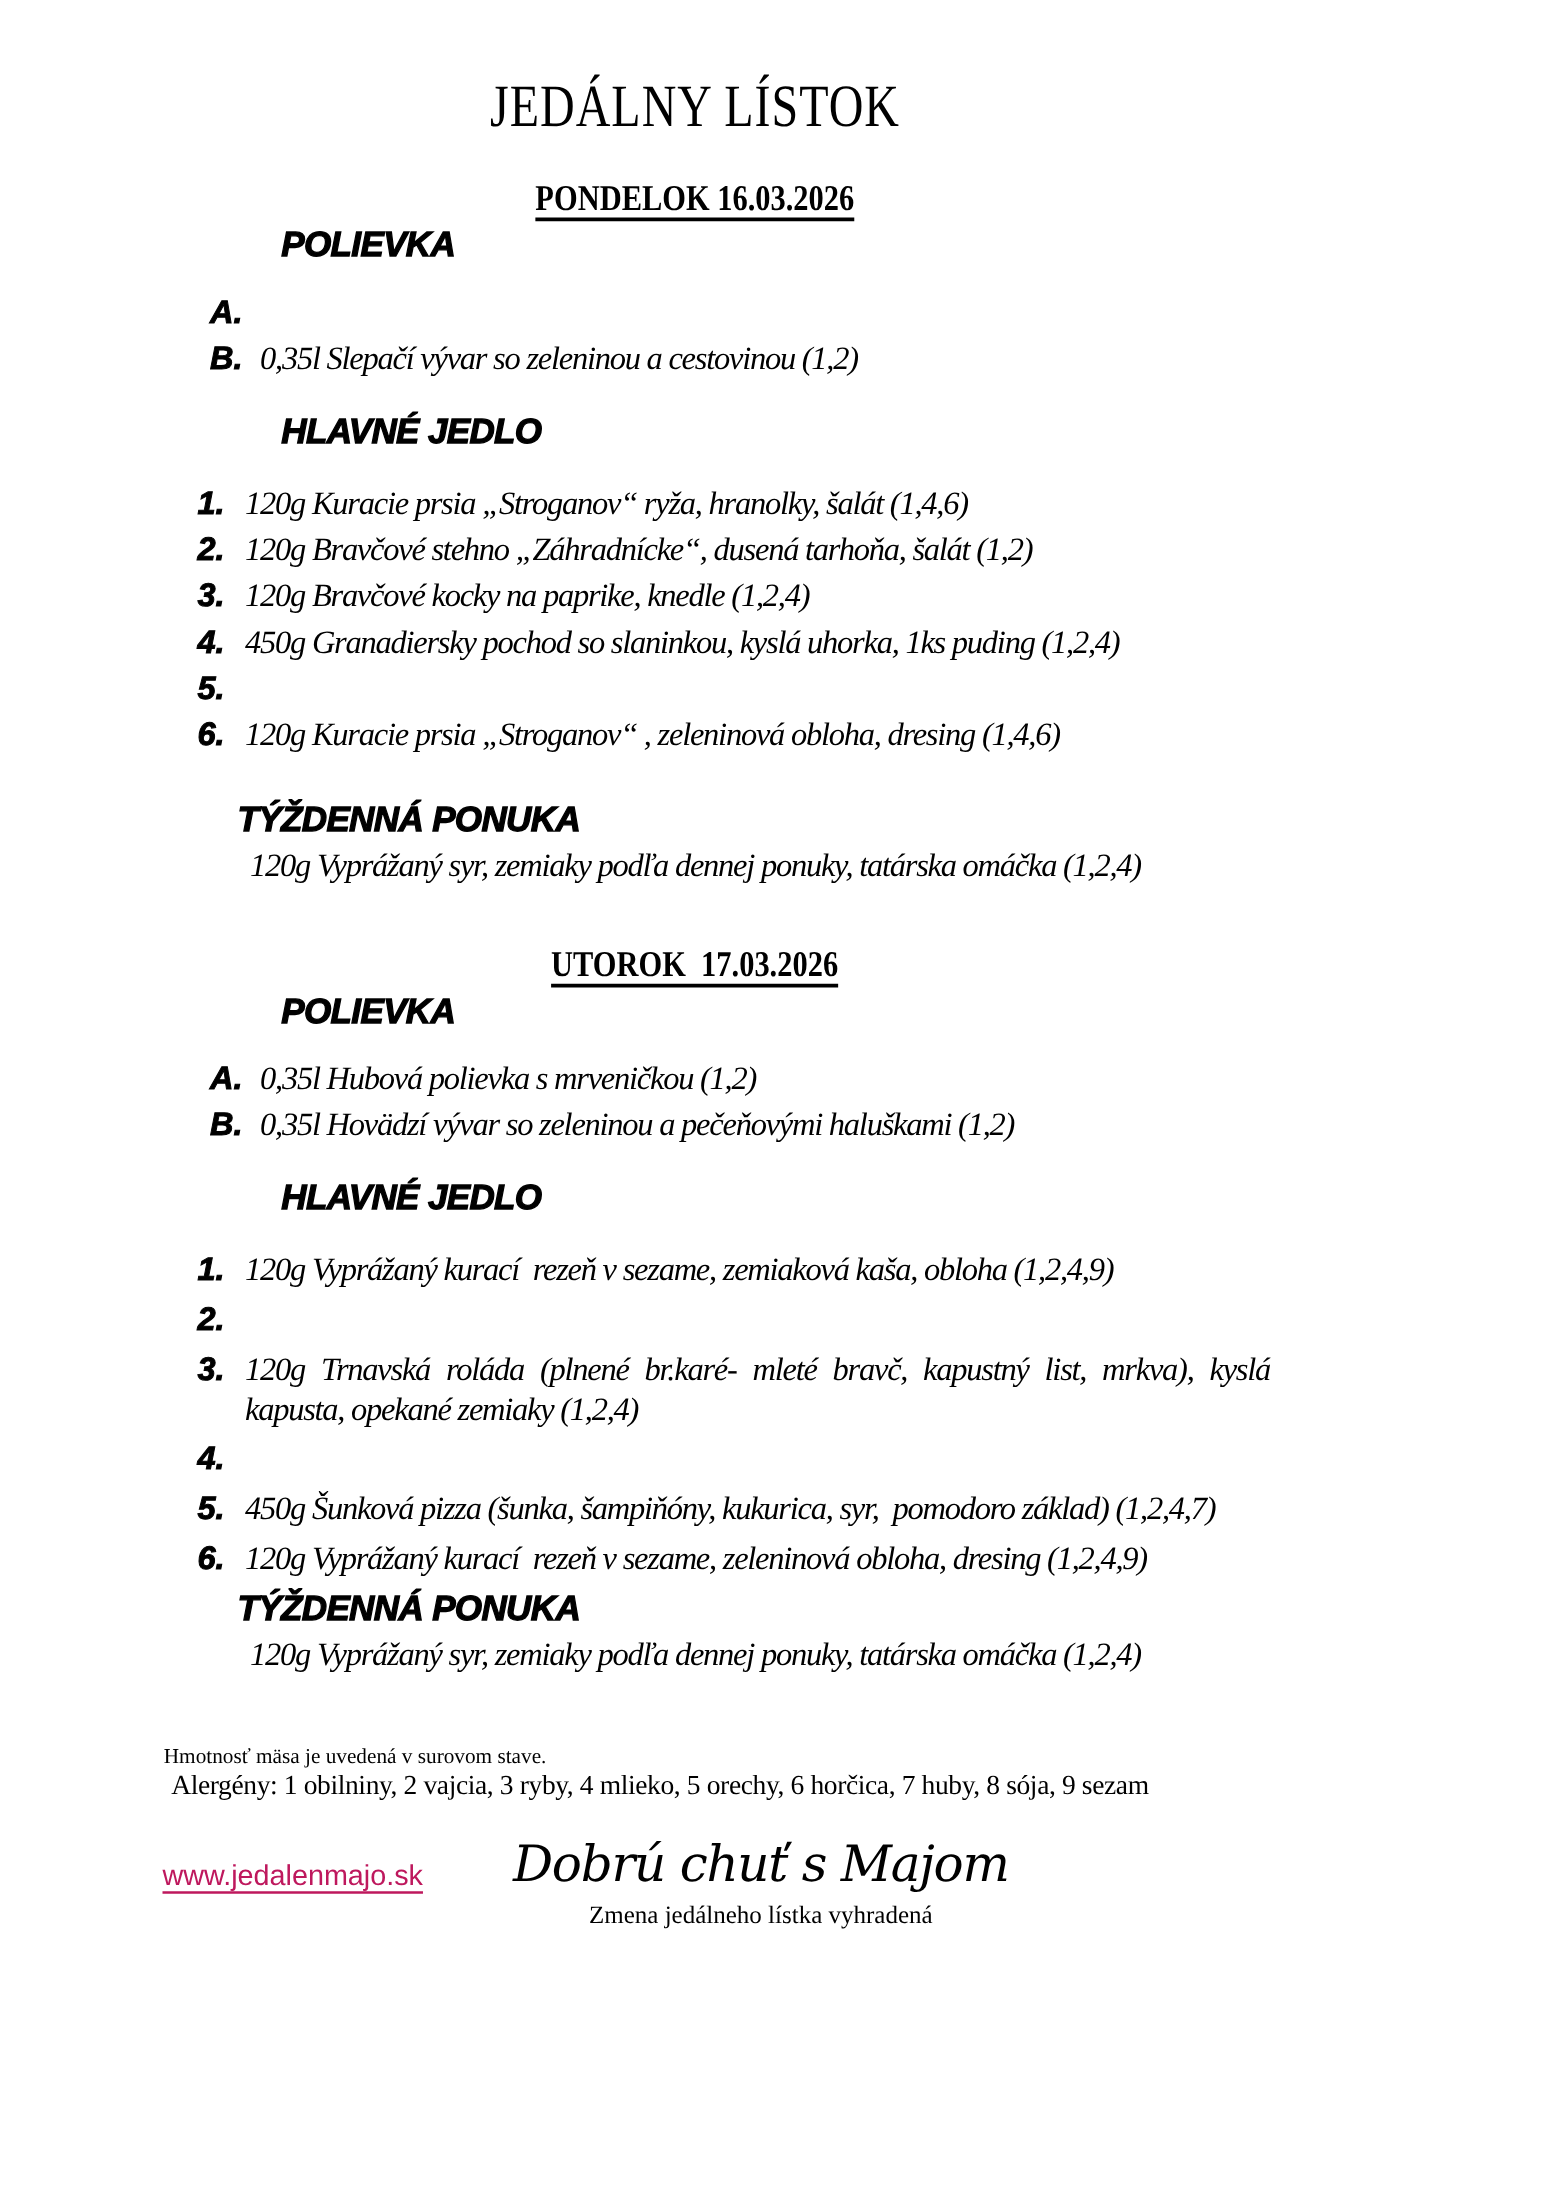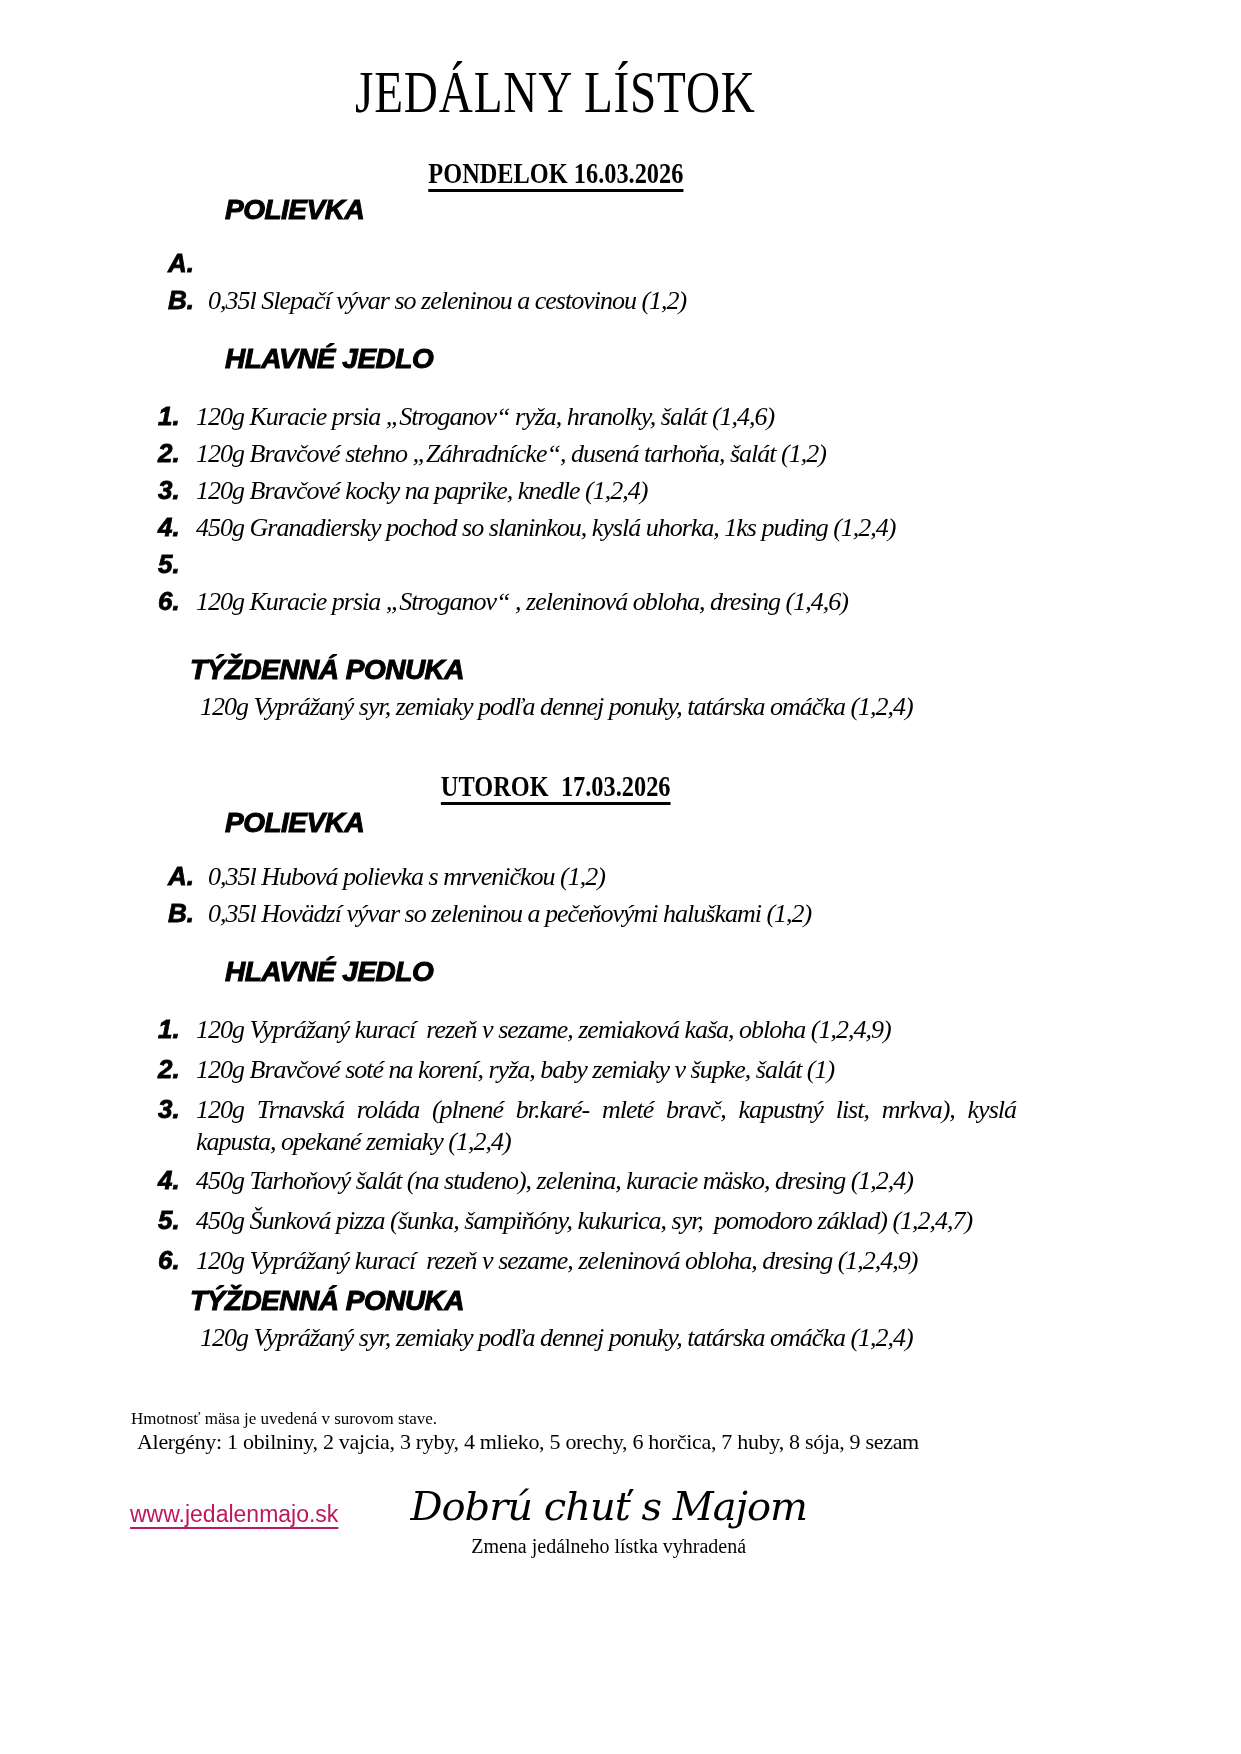--- a/index.html
+++ b/index.html
@@ -4,21 +4,21 @@
 <style>
   html, body { margin: 0; padding: 0; }
   body {
     width: 1241px; height: 1754px;
     background: #ffffff; color: #000000;
     font-family: "Liberation Serif", serif;
     overflow: hidden;
   }
   .content { width: 1111px; }
 
-  .title { text-align: center; margin: 58px 0 0 0; font-size: 59px; font-weight: 400; }
+  .title { text-align: center; margin: 58px 0 0 0; font-size: 48px; font-weight: 400; }
   .title > span { display: inline-block; transform: scaleX(0.8); transform-origin: center; letter-spacing: 1px; }
 
   .day-heading { text-align: center; margin: 30px 0 0 0; font-size: 29px; font-weight: bold; white-space: pre; }
   .day-heading > span {
     display: inline-block; transform: scaleX(0.84); transform-origin: center;
     text-decoration: underline; text-decoration-thickness: 3px; text-underline-offset: 6px;
   }
   .day1 .day-heading { margin-top: 48px; }
 
   .cat {
@@ -133,29 +133,27 @@
     </div>
 
     <h3 class="cat hlavne">HLAVNÉ JEDLO</h3>
     <div class="mains">
       <div class="row">
         <span class="marker">1.</span>
         <span class="itext">120g Vyprážaný kurací  rezeň v sezame, zemiaková kaša, obloha (1,2,4,9)</span>
       </div>
       <div class="row">
         <span class="marker">2.</span>
-        <span class="itext">120g Bravčové soté na korení, ryža, baby zemiaky v šupke, šalát (1)</span>
       </div>
       <div class="row">
         <span class="marker">3.</span>
         <span class="itext justify">120g Trnavská roláda (plnené br.karé- mleté bravč, kapustný list, mrkva), kyslá kapusta, opekané zemiaky (1,2,4)</span>
       </div>
       <div class="row">
         <span class="marker">4.</span>
-        <span class="itext">450g Tarhoňový šalát (na studeno), zelenina, kuracie mäsko, dresing (1,2,4)</span>
       </div>
       <div class="row">
         <span class="marker">5.</span>
         <span class="itext justify">450g Šunková pizza (šunka, šampiňóny, kukurica, syr,  pomodoro základ) (1,2,4,7)</span>
       </div>
       <div class="row">
         <span class="marker">6.</span>
         <span class="itext">120g Vyprážaný kurací  rezeň v sezame, zeleninová obloha, dresing (1,2,4,9)</span>
       </div>
     </div>

